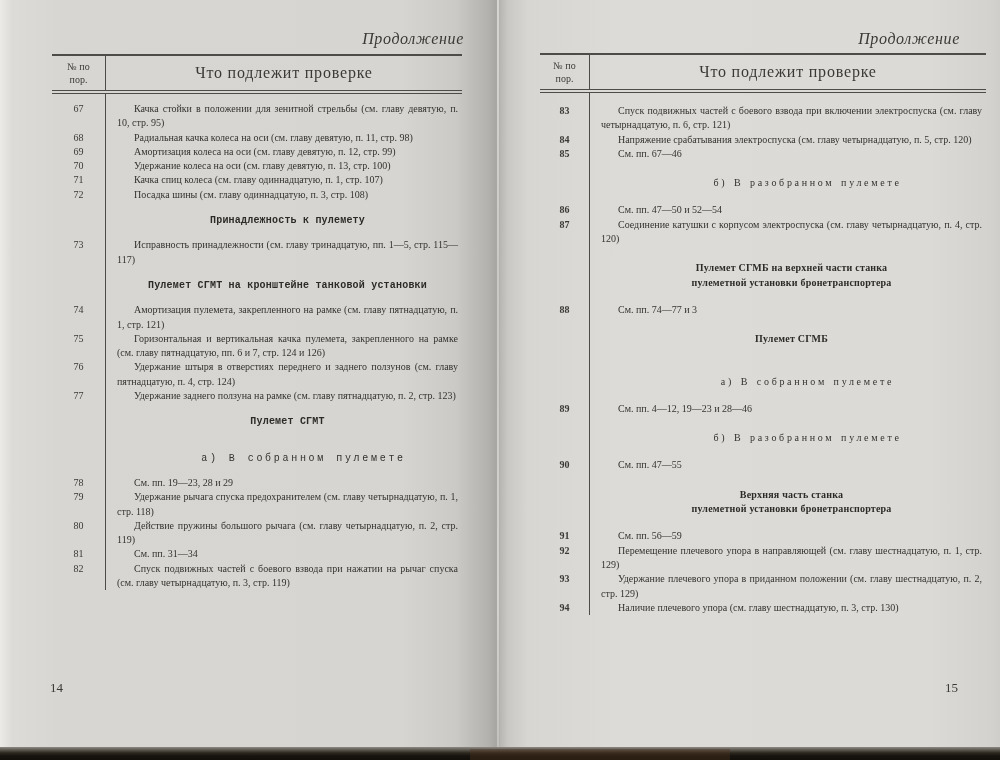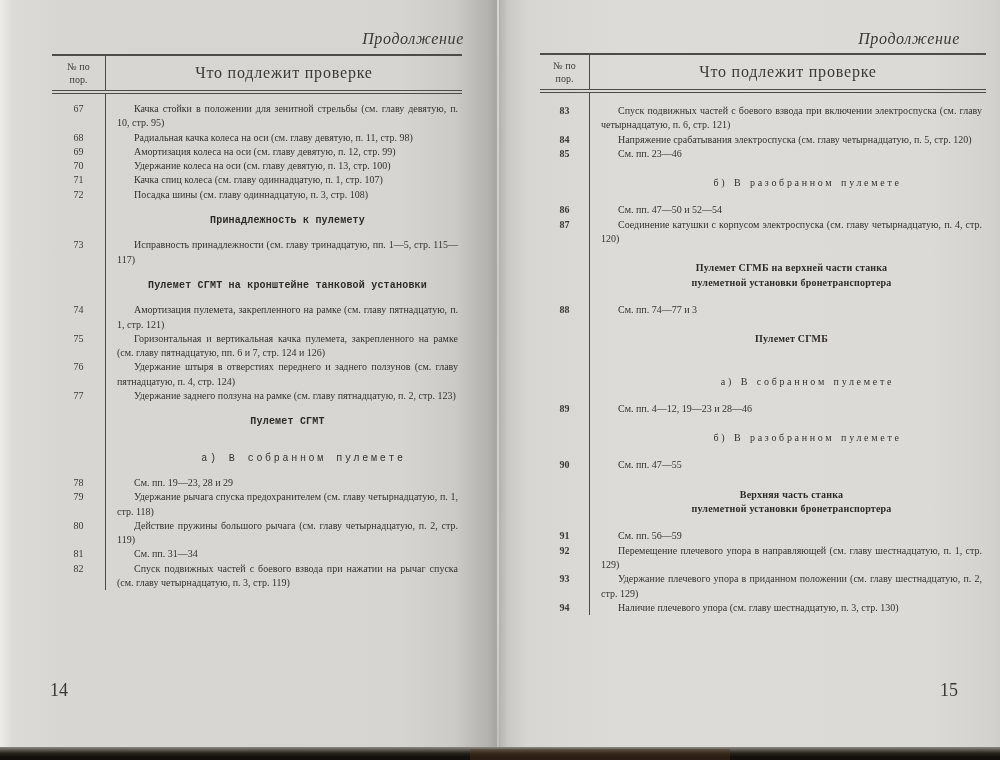--- a/index.html
+++ b/index.html
@@ -64,21 +64,21 @@
   .page-right .row .c1{width:49px;font-weight:bold;}
   .row .c2{flex:1;padding:0 4px 0 12px;}
   .row.item .c2{text-align:justify;text-indent:17px;}
   .row.heading .c2,.row.subheading .c2{text-align:center;text-indent:0;white-space:pre-line;}
   .row.heading .c2{font-weight:bold;letter-spacing:.02em;color:#2d2b28;}
   .row.subheading .c2{letter-spacing:.27em;word-spacing:.15em;margin-left:32px;}
 
   .page-left  .row.heading .c2,.page-left  .row.subheading .c2{padding-top:12px;padding-bottom:10px;font-family:Liberation Mono, monospace;}
   .page-right .row.heading .c2,.page-right .row.subheading .c2{padding-top:15px;padding-bottom:13px;}
 
-  .pagenum{position:absolute;font-size:18px;color:#3b3935;}
+  .pagenum{position:absolute;font-size:13px;color:#3b3935;}
   .page-left  .pagenum{left:50px;top:680px;}
   .page-right .pagenum{right:42px;top:680px;}
 </style>
 </head>
 <body>
 
 <div class="spread">
 
   <div class="page page-left">
     <div class="continuation">Продолжение</div>
@@ -191,21 +191,21 @@
             <div class="row item">
               <div class="c1">83</div>
               <div class="c2">Спуск подвижных частей с боевого взвода при включении электроспуска (см. главу четырнадцатую, п. 6, стр. 121)</div>
             </div>
             <div class="row item">
               <div class="c1">84</div>
               <div class="c2">Напряжение срабатывания электроспуска (см. главу четырнадцатую, п. 5, стр. 120)</div>
             </div>
             <div class="row item">
               <div class="c1">85</div>
-              <div class="c2">См. пп. 23—46</div>
+              <div class="c2">См. пп. 67—46</div>
             </div>
             <div class="row subheading">
               <div class="c1"></div>
               <div class="c2">б) В разобранном пулемете</div>
             </div>
             <div class="row item">
               <div class="c1">86</div>
               <div class="c2">См. пп. 47—50 и 52—54</div>
             </div>
             <div class="row item">

